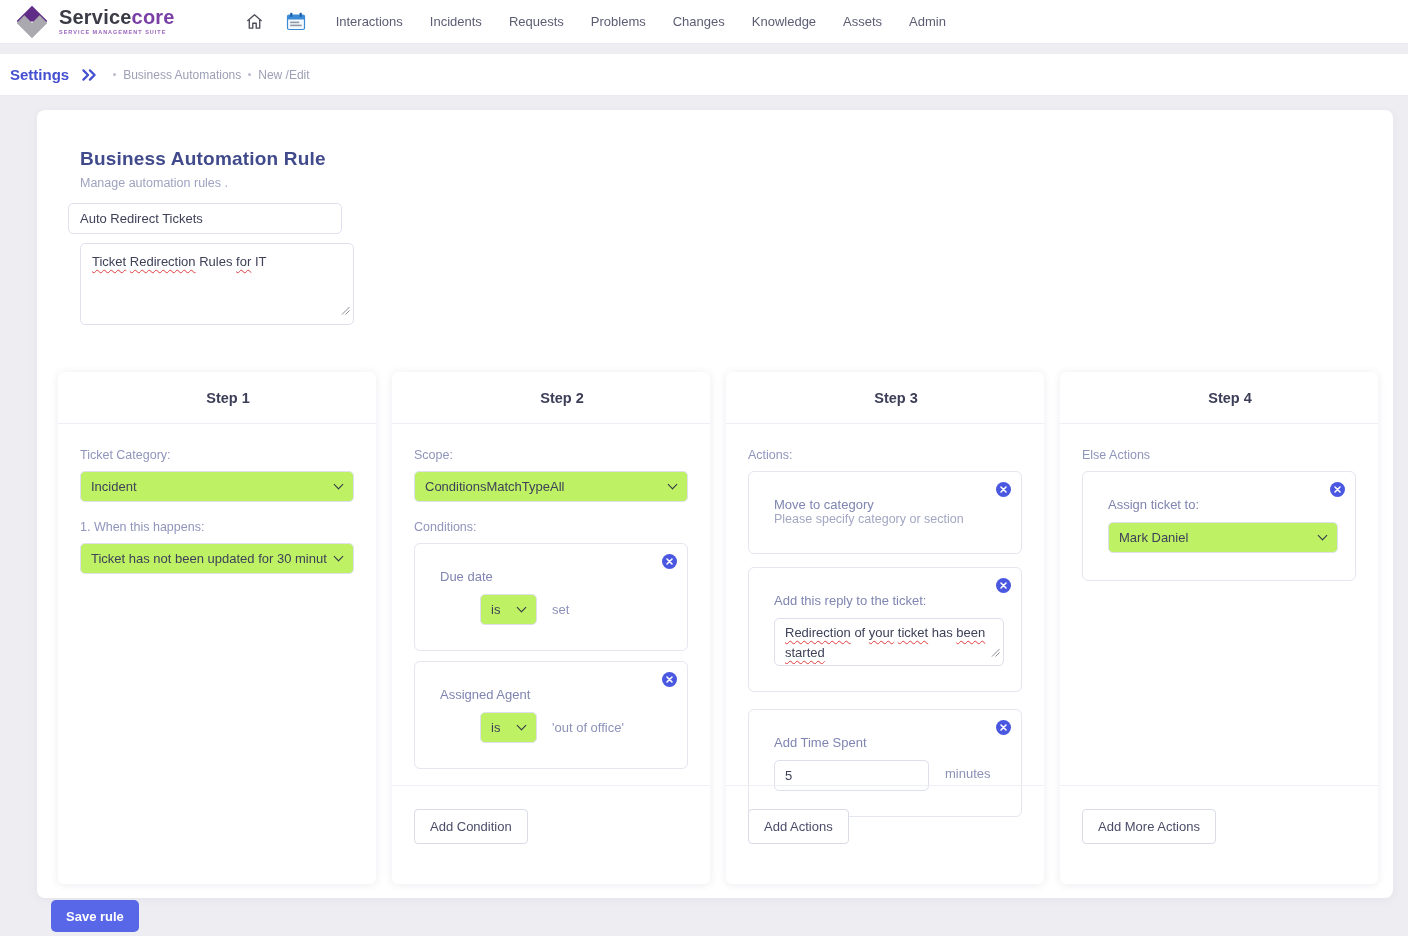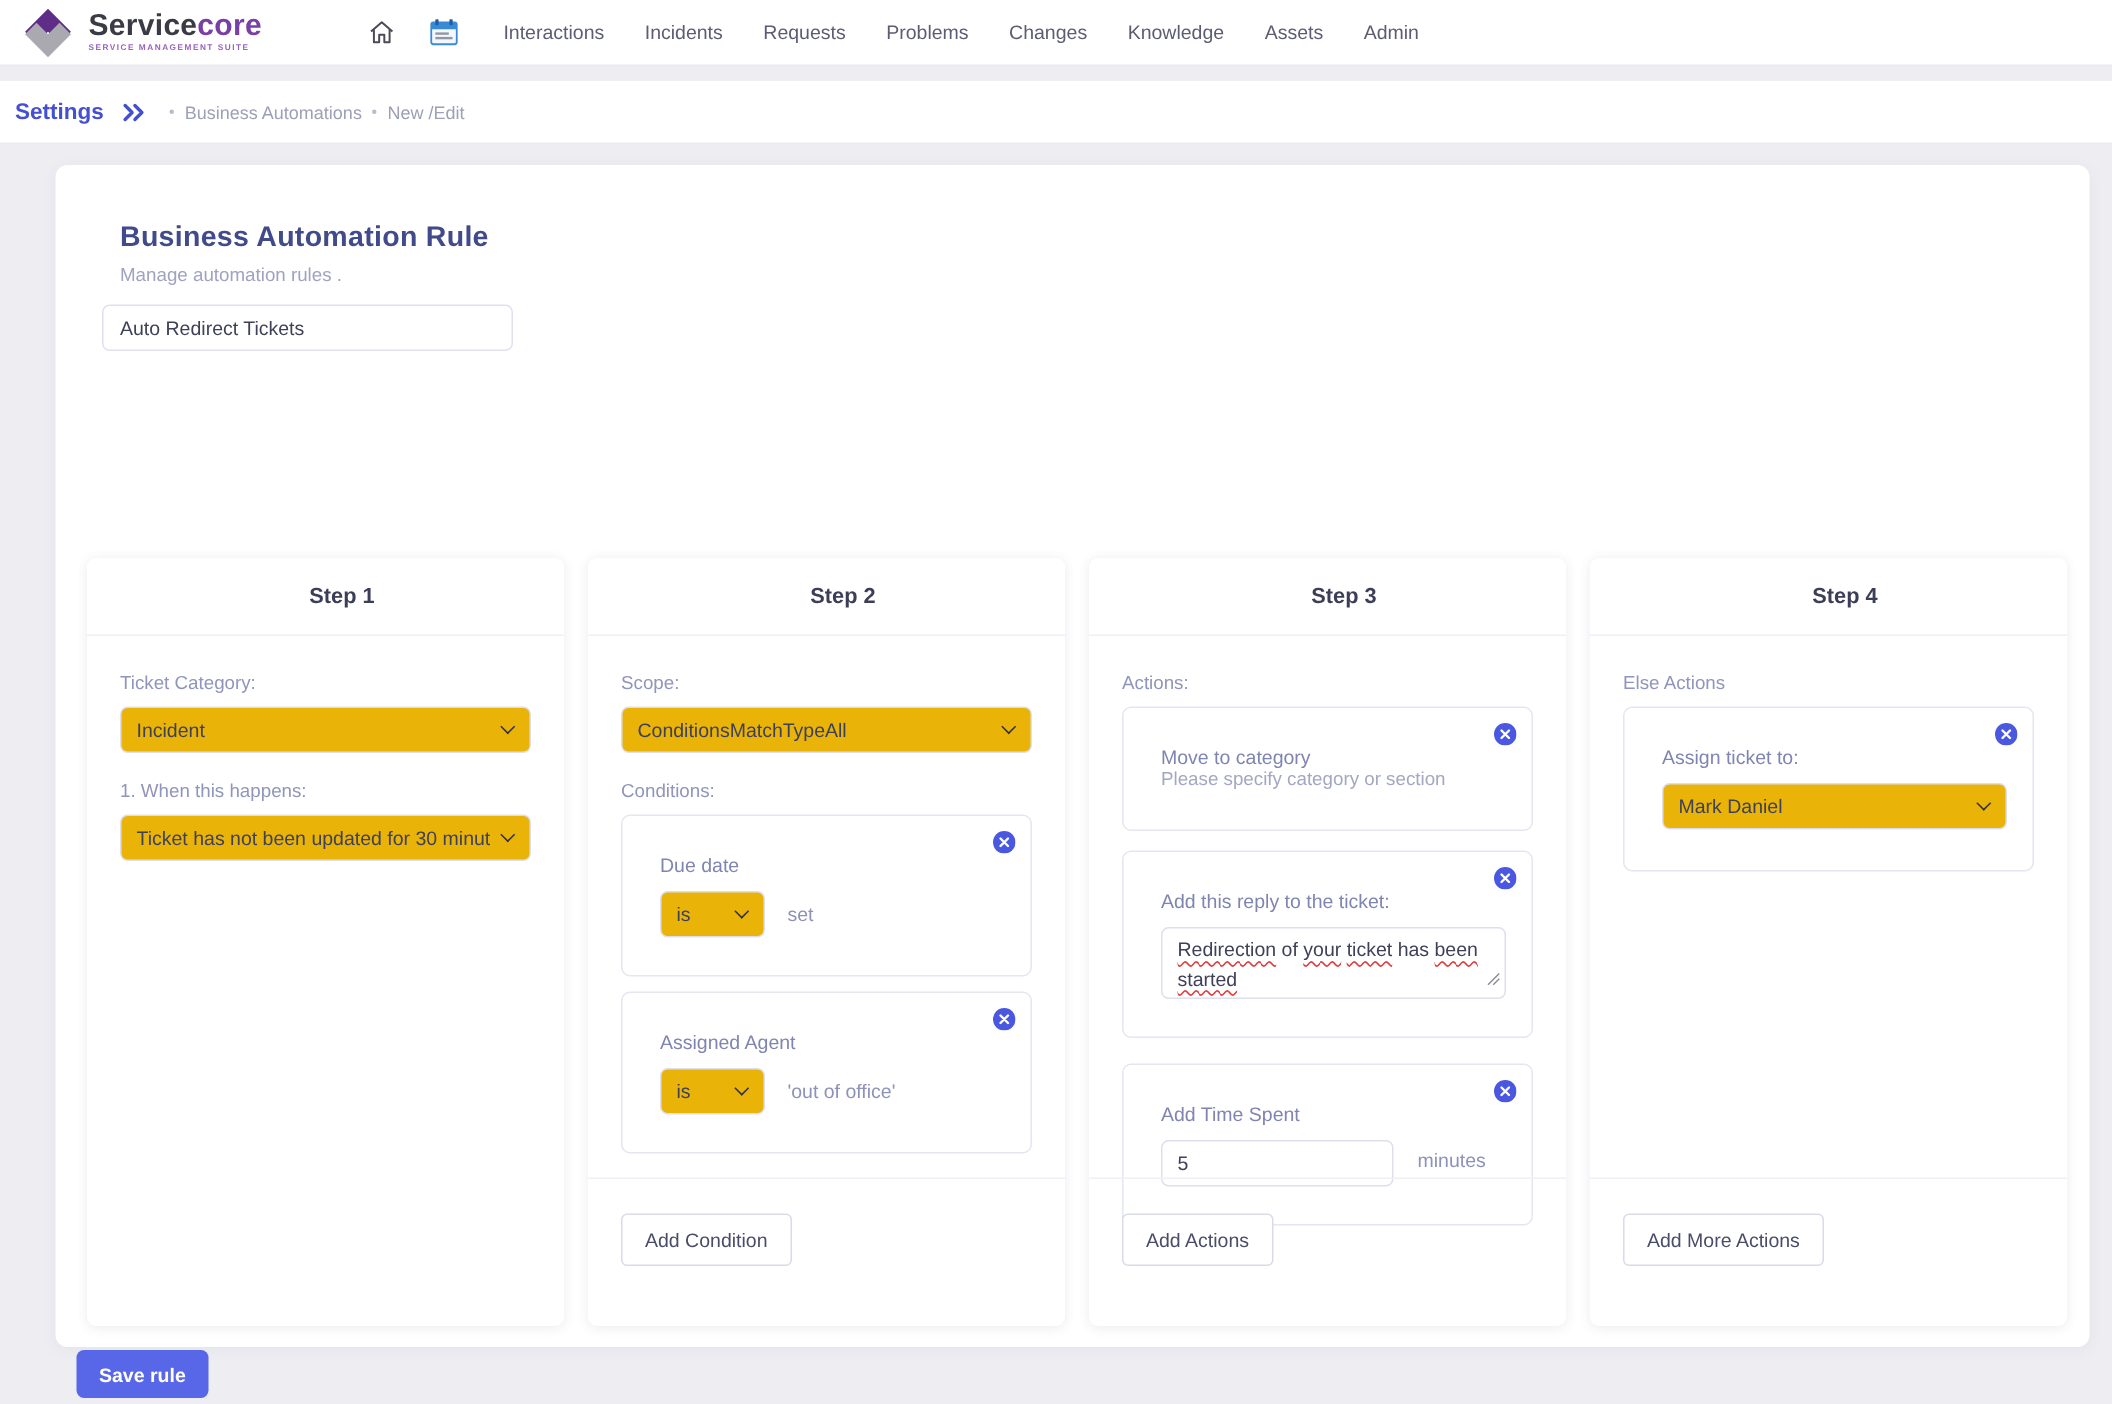--- a/index.html
+++ b/index.html
@@ -66,37 +66,37 @@
   .s1{left:58px} .s2{left:392px} .s3{left:726px} .s4{left:1060px}
   .step-header {
     height:52px; line-height:52px; padding-left:22px;
     font-size:14.5px; font-weight:700; color:#3c3e58; border-bottom:1px solid #eef0f5;text-align:center;
   }
   .step-body { padding:24px 22px 0 22px; position:relative; }
   .field-label { font-size:12.5px; color:#9095bb; margin-bottom:9px; }
   .sel-wrap { position:relative; margin-bottom:18px; }
   select.ctl {
     width:100%; height:31px; border:1px solid #dde0ec; border-radius:5px;
-    padding:0 26px 0 10px; font-size:13px; color:#3e4158; background:#eab308;
+    padding:0 26px 0 10px; font-size:13px; color:#3e4158; background:#bef264;
     appearance:none; -webkit-appearance:none; font-family:inherit; outline:none;
     white-space:nowrap; overflow:hidden; cursor:pointer;
   }
   .chev {
     position:absolute; right:12px; top:10px; width:7px; height:7px;
     border-right:1.8px solid #2f3146; border-bottom:1.8px solid #2f3146;
     transform:rotate(45deg); pointer-events:none;
   }
   .item-card {
     position:relative; border:1px solid #e4e6f0; border-radius:6px;
     padding:25px; margin-bottom:10px; background:#fff;
   }
   .item-name { font-size:13px; color:#7f85b0; margin-bottom:10px; padding-right:22px; }
   .close-btn { position:absolute; right:10px; top:10px; width:15px; height:15px; cursor:pointer; }
   .cond-row { display:flex; align-items:center; gap:15px; }
-  .sel-small { position:relative; width:70px; margin-bottom:0; }
+  .sel-small { position:relative; width:57px; margin-bottom:0;margin-left:40px; }
   .operand { font-size:13px; color:#8d92b8; }
   .panel-divider { position:absolute; left:0; top:413px; width:100%; border-top:1px solid #eef0f5; }
   .panel-btn {
     position:absolute; left:22px; top:437px; background:#fff;
     border:1px solid #d9dbe7; border-radius:4px; padding:9px 15px;
     font-size:13px; color:#4a4d68; font-family:inherit; cursor:pointer; white-space:nowrap;
   }
   .w230 { width:230px; }
   .helper-text { font-size:12.5px; color:#a3a7c2; margin-top:-10px; margin-bottom:2px; }
   .reply-box {
@@ -178,20 +178,29 @@
     <span class="bc-item">New /Edit</span>
   </div>
 
   <div class="main-card"></div>
 
   <h1 class="page-title">Business Automation Rule</h1>
   <p class="page-subtitle">Manage automation rules .</p>
 
   <input class="rule-name-input" type="text" value="Auto Redirect Tickets" style="">
 
+  <div class="rule-desc" role="textbox">
+    <span><span class="misspell">Ticket</span> <span class="misspell">Redirection</span> <span>Rules</span> <span class="misspell">for</span> <span>IT</span></span>
+    <span class="resize-handle">
+      <svg width="9" height="9" viewBox="0 0 9 9" stroke="#8b8b95" stroke-width="1">
+        <line x1="1" y1="8.5" x2="8.5" y2="1"></line>
+          <line x1="4.5" y1="8.5" x2="8.5" y2="4.5"></line>
+      </svg>
+    </span>
+  </div>
 
   <section class="step s1">
     <div class="step-header">Step 1</div>
     <div class="step-body">
       <div class="field-label">Ticket Category:</div>
       <div class="sel-wrap">
         <select class="ctl">
           <option>Incident</option>
         </select>
         <span class="chev"></span>

